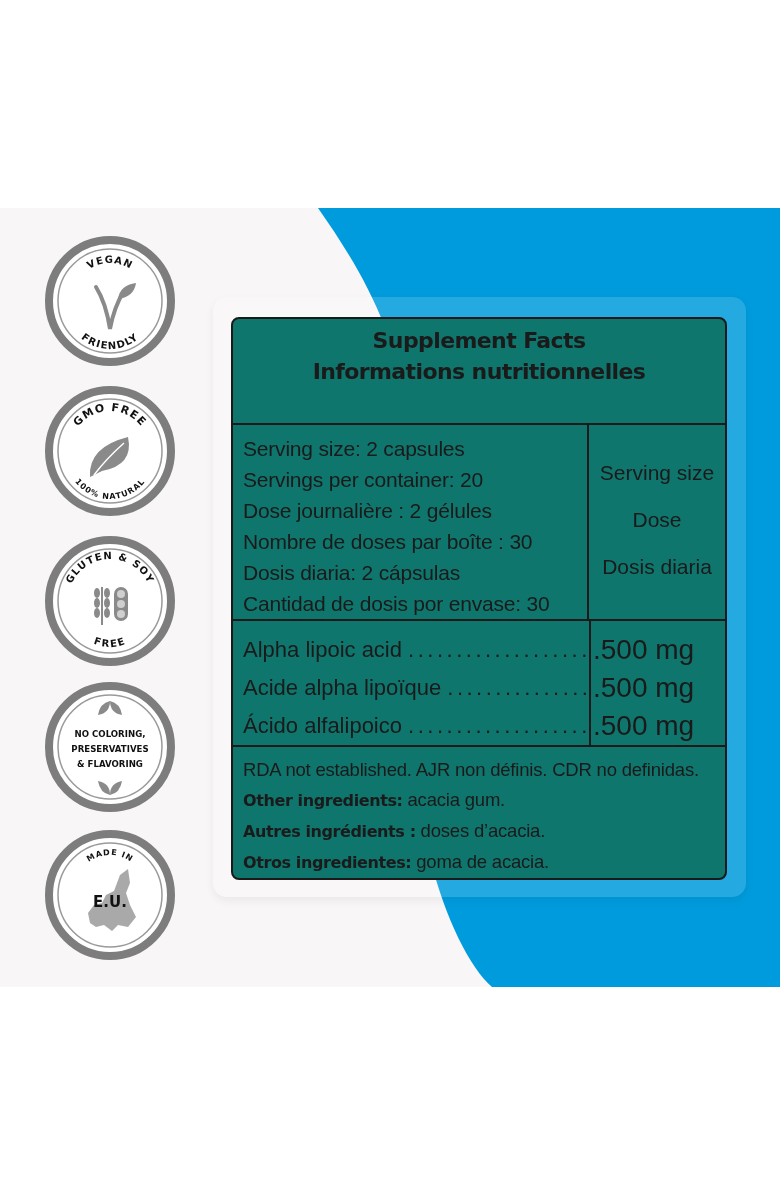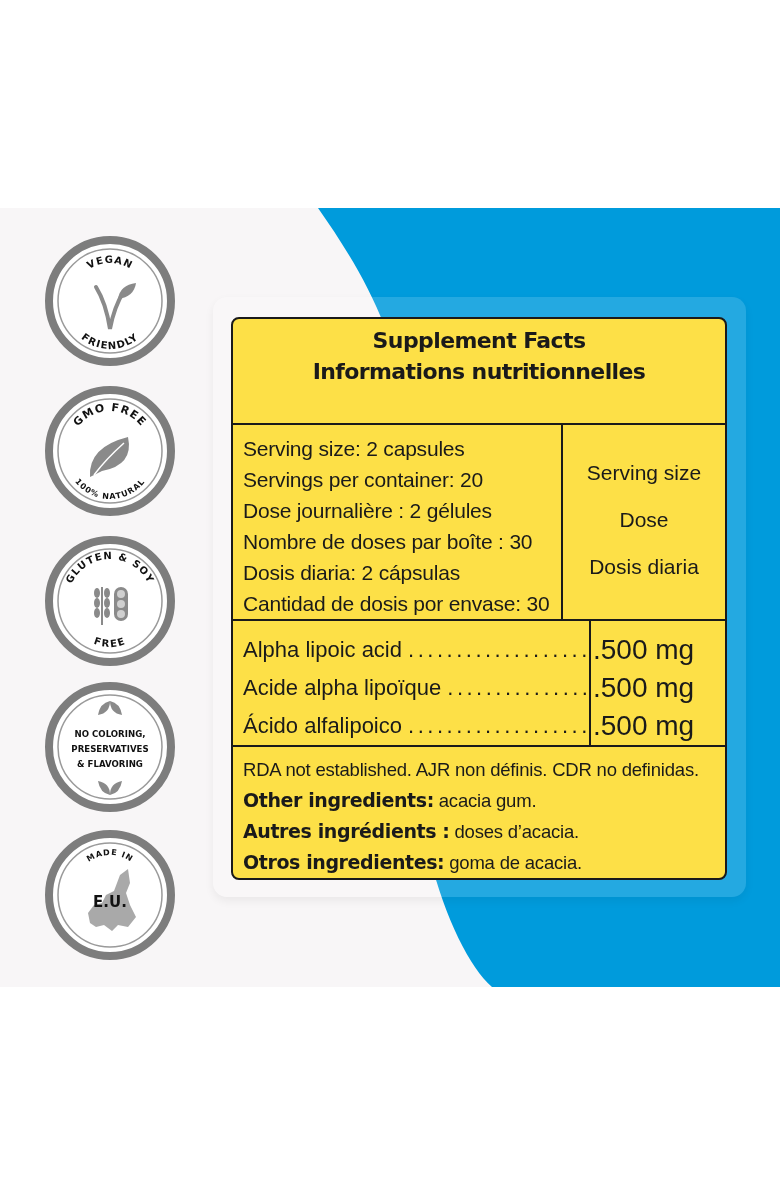--- a/index.html
+++ b/index.html
@@ -9,43 +9,43 @@
   .banner { position: absolute; left: 0; top: 208px; width: 780px; height: 779px; background: #f8f6f7; overflow: hidden; }
   .banner svg.bg { position: absolute; left: 0; top: 0; }
 
   .badges { position: absolute; left: 44px; top: 235px; width: 134px; }
   .badge { position: absolute; left: 0; width: 132px; height: 132px; }
   .badge svg { width: 132px; height: 132px; display: block; }
 
   .panel { position: absolute; left: 213px; top: 297px; width: 533px; height: 600px; border-radius: 14px;
            background: rgba(255,255,255,0.14); box-shadow: 0 4px 10px rgba(0,0,0,0.06); }
 
-  .facts { position: absolute; left: 231px; top: 317px; width: 496px; height: 563px; background: #fde047;
+  .facts { position: absolute; left: 231px; top: 317px; width: 496px; height: 563px; background: #0f766e;
            border: 2.5px solid #1a1a1a; border-radius: 8px; overflow: hidden; }
 
   .facts-header { height: 106px; border-bottom: 2.5px solid #1a1a1a; text-align: center; padding-top: 6px; }
   .facts-header div { font-family: "DejaVu Sans", sans-serif; font-weight: bold; font-size: 22px; line-height: 31px; letter-spacing: -0.6px; color: #1a1a1a; }
 
   .serving { display: flex; height: 196px; border-bottom: 2.5px solid #1a1a1a; }
-  .serving-left { width: 330px; border-right: 2px solid #1a1a1a; padding: 8px 0 0 10px; }
+  .serving-left { width: 356px; border-right: 2px solid #1a1a1a; padding: 8px 0 0 10px; }
   .serving-left div { font-size: 21px; line-height: 31px; color: #1a1a1a; white-space: nowrap; letter-spacing: -0.2px; }
   .serving-right { flex: 1; text-align: center; padding-top: 32px; }
   .serving-right .sr { font-size: 21px; line-height: 31px; color: #1a1a1a; }
   .serving-right .gap { height: 16px; }
 
   .ingredients { display: flex; height: 126px; border-bottom: 2.5px solid #1a1a1a; }
   .ing-left { width: 358px; border-right: 2px solid #1a1a1a; padding: 10px 0 0 10px; overflow: hidden; }
   .ing-left div { font-size: 22px; line-height: 38px; color: #1a1a1a; white-space: nowrap; overflow: hidden; }
   .ing-left div .dots { letter-spacing: 3.5px; color: #1a1a1a; }
   .ing-right { flex: 1; padding: 10px 0 0 2px; }
   .ing-right div { font-size: 28px; line-height: 38px; color: #1a1a1a; white-space: nowrap; }
 
   .notes { padding: 8px 0 0 10px; }
   .notes div { font-size: 18.5px; line-height: 30px; color: #1a1a1a; white-space: nowrap; letter-spacing: -0.2px; }
-  .notes b { font-family: "DejaVu Sans", sans-serif; font-weight: bold; font-size: 19px; letter-spacing: -0.4px; }
+  .notes b { font-family: "DejaVu Sans", sans-serif; font-weight: bold; font-size: 16px; letter-spacing: -0.4px; }
 </style>
 </head>
 <body>
 
 <div class="banner">
   <svg class="bg" width="780" height="779" viewBox="0 0 780 779">
     <path d="M318 0 C 360 60, 395 120, 405 200 C 420 330, 400 520, 430 650 C 445 710, 470 760, 492 779 L 780 779 L 780 0 Z" fill="#009bdc"></path>
   </svg>
 </div>
 

